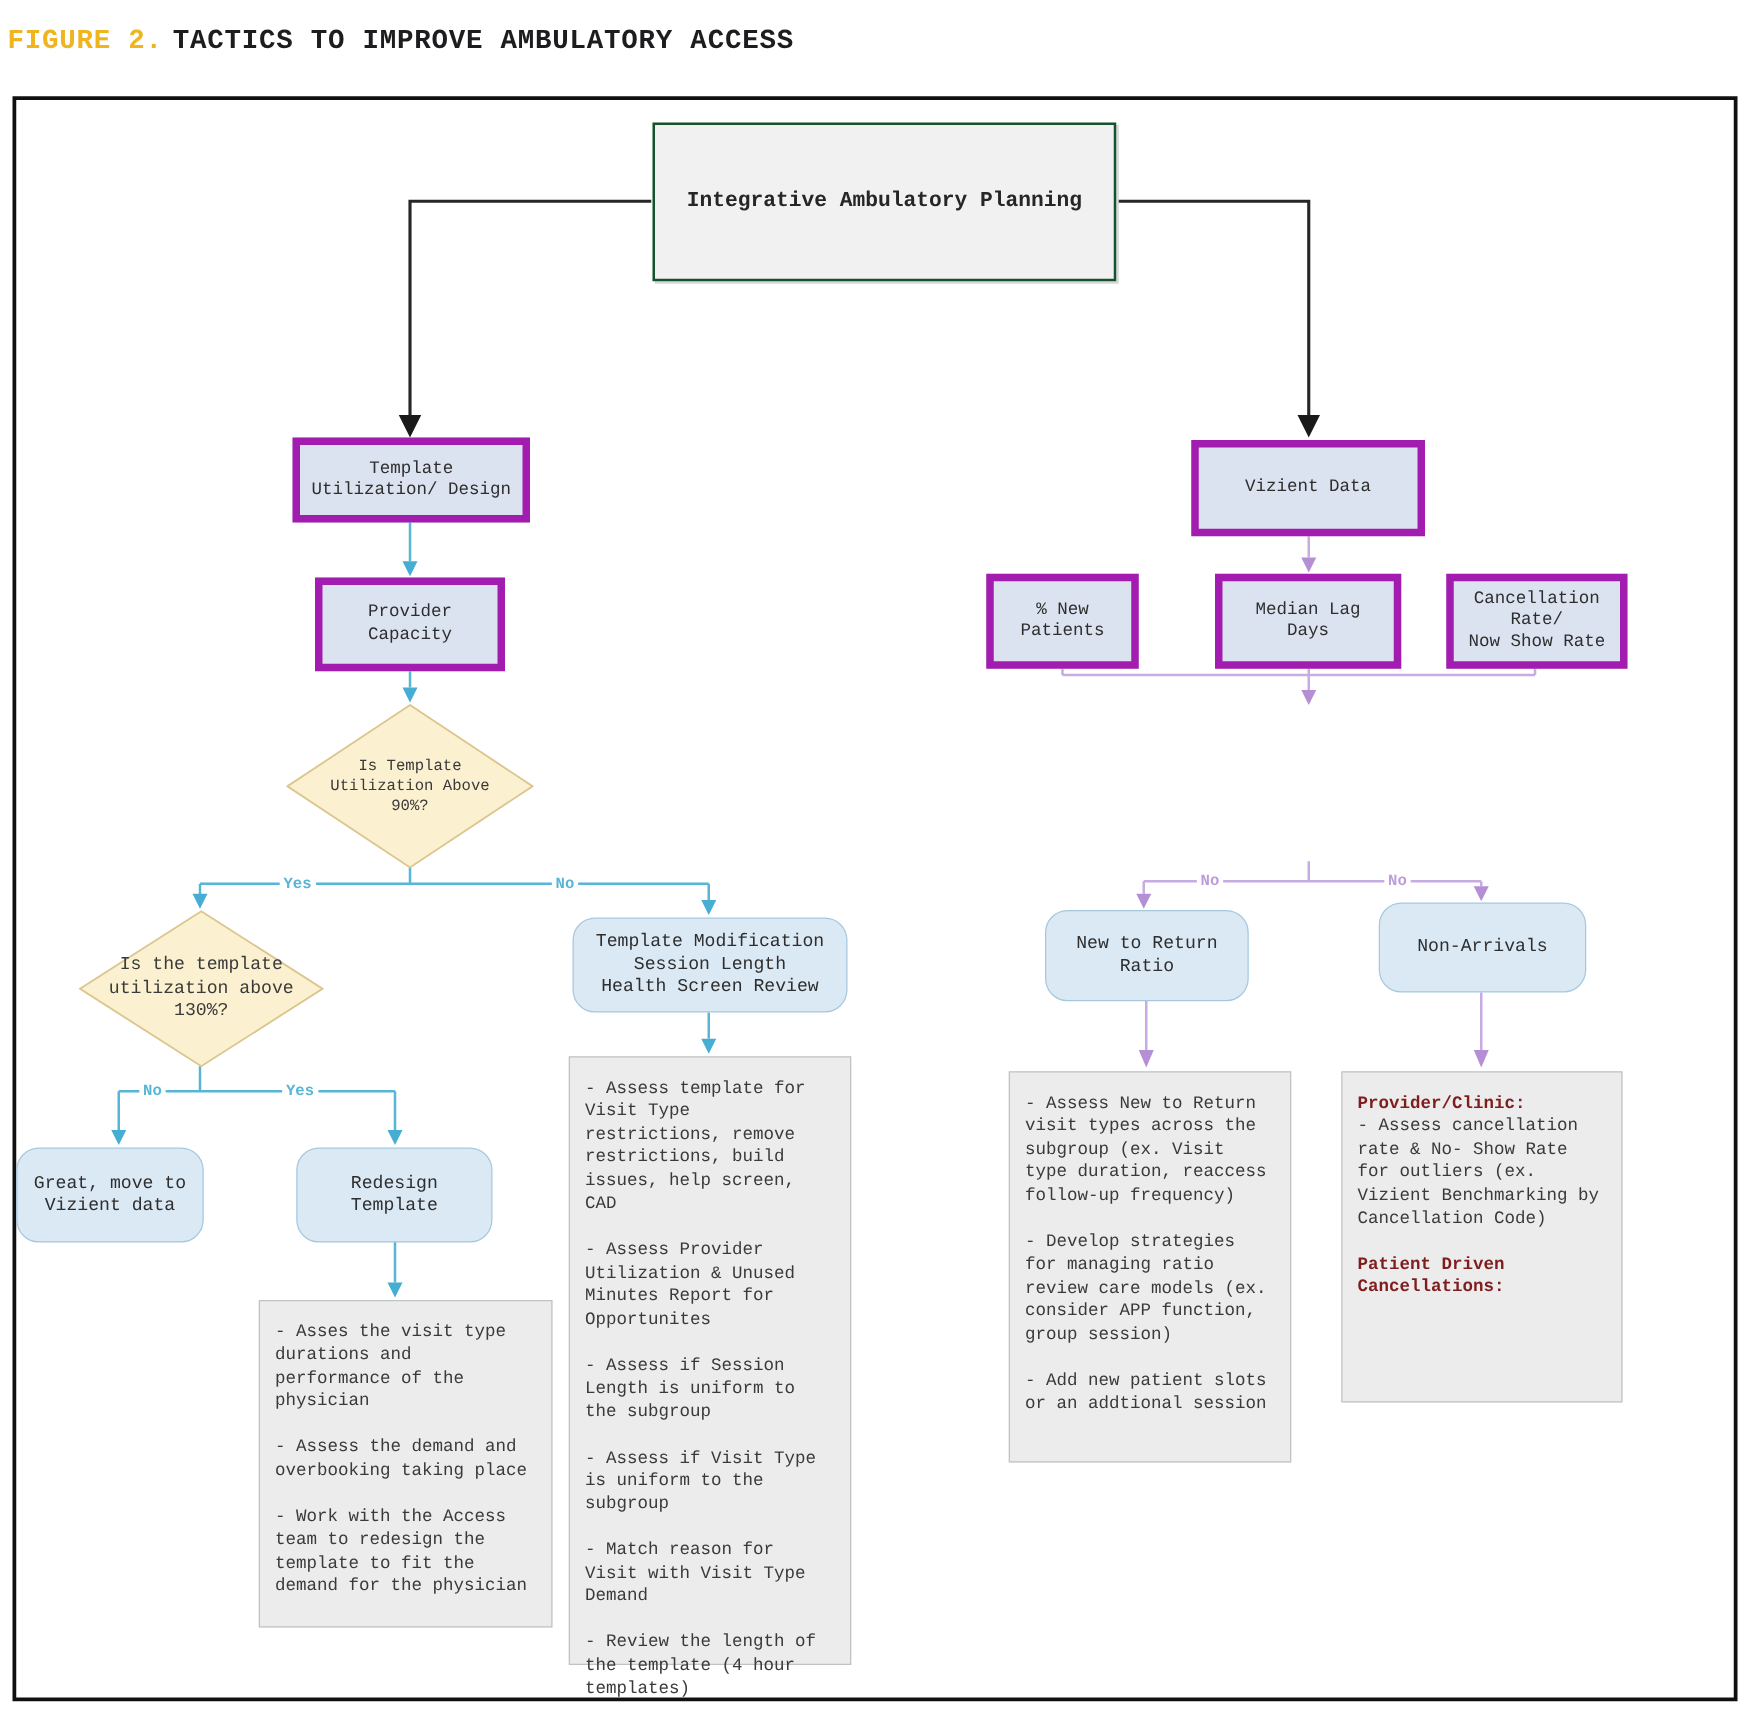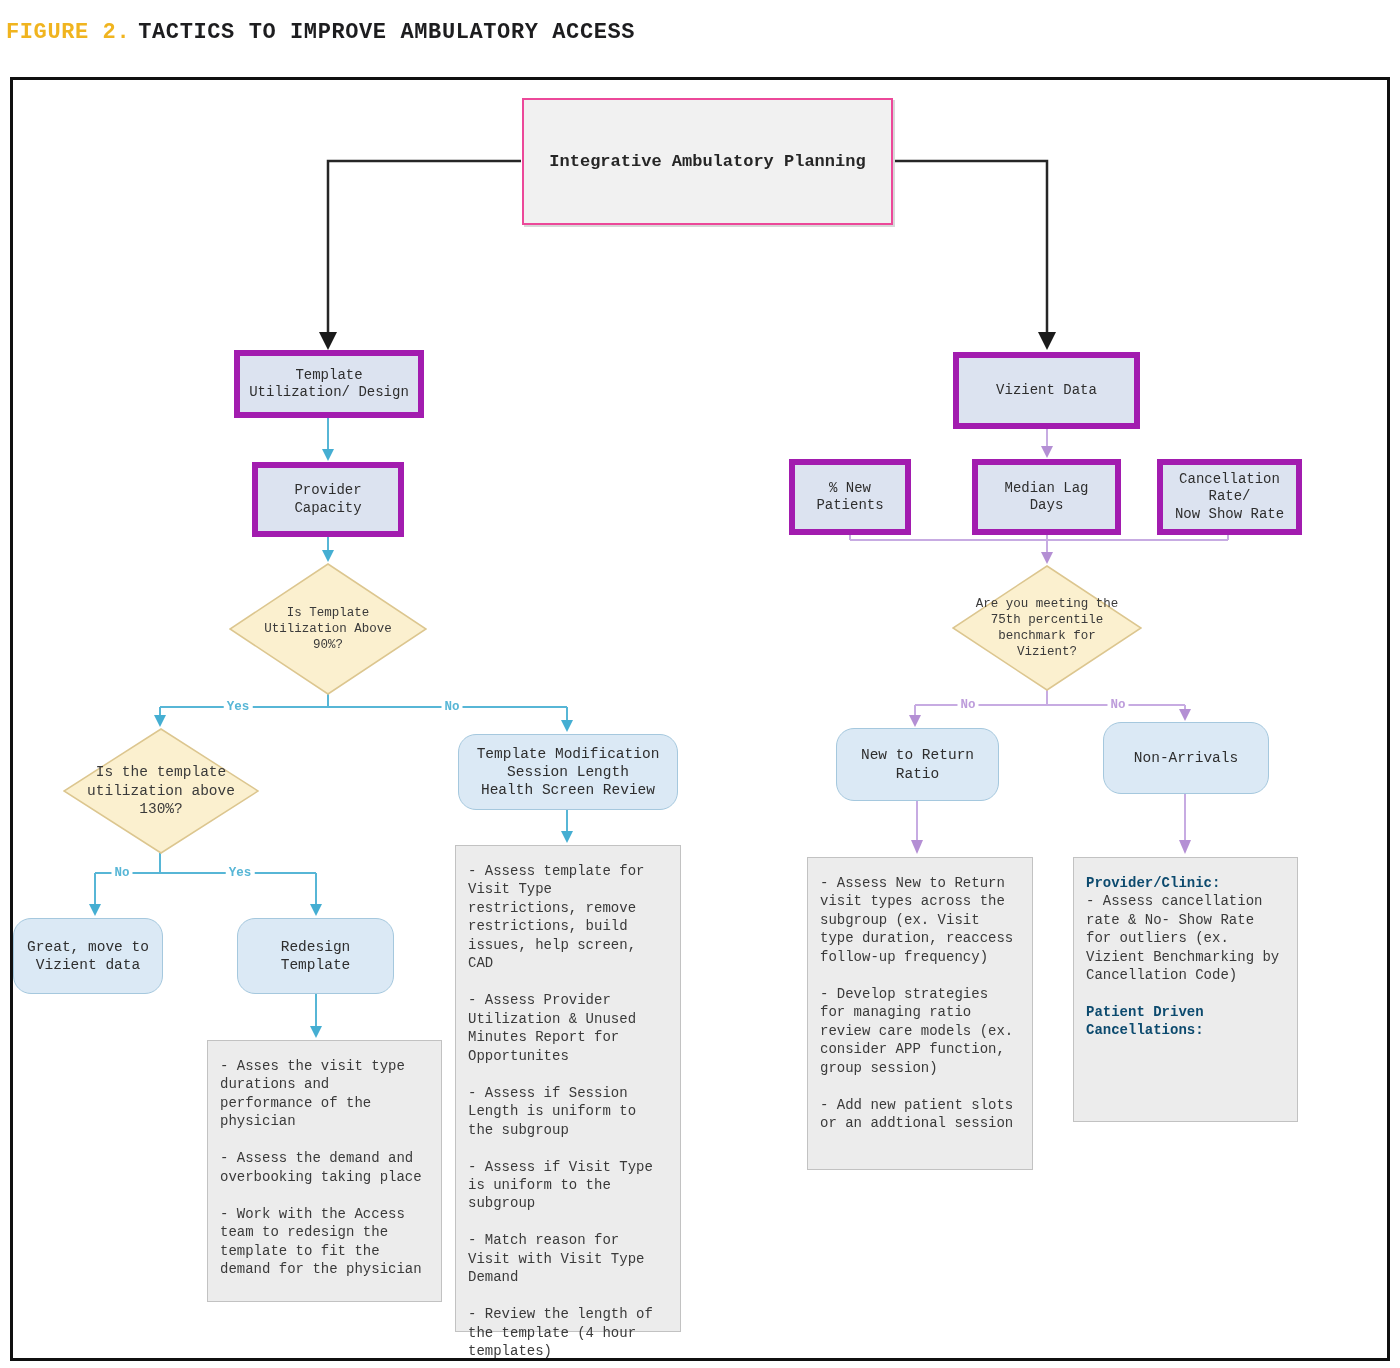--- a/index.html
+++ b/index.html
@@ -16,21 +16,21 @@
   #frame {
     position:absolute; left:10px; top:77px; width:1374px; height:1278px;
     border:3px solid #101010; background:#ffffff;
   }
   #edges { position:absolute; left:0; top:0; width:1400px; height:1368px; z-index:1; pointer-events:none; }
   .node {
     position:absolute; z-index:2; display:flex; align-items:center; justify-content:center;
     text-align:center; color:#2e2e2e; font-size:14px; line-height:1.25; box-sizing:border-box;
     padding:4px 8px;
   }
-  .top-node { background:#f1f1f1; border:2px solid #ec4899; font-weight:bold; font-size:17px; color:#262626; box-shadow:2px 2px 0 #d8d8d8; }
+  .top-node { background:#f1f1f1; border:2px solid #14532d; font-weight:bold; font-size:17px; color:#262626; box-shadow:2px 2px 0 #d8d8d8; }
   .rect-blue { background:#dce3f0; border:6px solid #a21caf; }
   .rounded-blue { background:#dbe9f5; border:1px solid #a5c8de; border-radius:18px; font-size:14.5px; }
   .gray-panel {
     background:#ececec; border:1px solid #c2c2c2; z-index:2; position:absolute;
     box-sizing:border-box; padding:16px 12px; text-align:left; color:#3a3a3a;
     font-size:14px; line-height:1.32; white-space:pre-line;
   }
   .diamond { position:absolute; z-index:2; }
   .diamond svg { position:absolute; left:0; top:0; }
   .diamond .dtext {
@@ -38,21 +38,21 @@
     display:flex; align-items:center; justify-content:center; text-align:center;
     color:#3a3a3a; padding:0 22px; line-height:1.3;
   }
   .edge-label {
     position:absolute; z-index:3; transform:translate(-50%,-50%);
     background:#ffffff; padding:0 3px; font-size:12.5px; font-weight:bold;
   }
   .edge-label.teal { color:#57b6d6; }
   .edge-label.purple { color:#bd9cdb; }
   .pre { white-space:pre-line; }
-  .g4-head { font-weight:bold; color:#0c4a6e; }
+  .g4-head { font-weight:bold; color:#7f1d1d; }
   .g4-body { margin-bottom:18px; }
 </style>
 </head>
 <body>
 
 <div id="page">
 
   <div id="fig-title">
     <span class="lab">FIGURE 2.</span><span class="txt">TACTICS TO IMPROVE AMBULATORY ACCESS</span>
   </div>
@@ -174,26 +174,20 @@
 
   <div class="node rect-blue" style="left:972px; top:459px; width:149px; height:76px;">
     <span>Median Lag Days</span>
   </div>
 
   <div class="node rect-blue pre" style="left:1157px; top:459px; width:145px; height:76px;text-align:center;">
     <span class="pre">Cancellation Rate/
 Now Show Rate</span>
   </div>
 
-  <div class="diamond" style="left:952px; top:565px; width:190px; height:126px;">
-    <svg width="190" height="126" viewBox="0 0 190 126">
-      <polygon points="95,1 189,63 95,125 1,63" fill="#fbf0cf" stroke="#dcc68f" stroke-width="1.5"></polygon>
-    </svg>
-    <div class="dtext" style="font-size:12.5px;">Are you meeting the 75th percentile benchmark for Vizient?</div>
-  </div>
 
   <div class="node rounded-blue" style="left:836px; top:728px; width:163px; height:73px;">
     <span>New to Return Ratio</span>
   </div>
 
   <div class="node rounded-blue" style="left:1103px; top:722px; width:166px; height:72px;">
     <span>Non-Arrivals</span>
   </div>
 
   <div class="gray-panel" style="left:807px; top:857px; width:226px; height:313px;">- Assess New to Return visit types across the subgroup (ex. Visit type duration, reaccess follow-up frequency)

